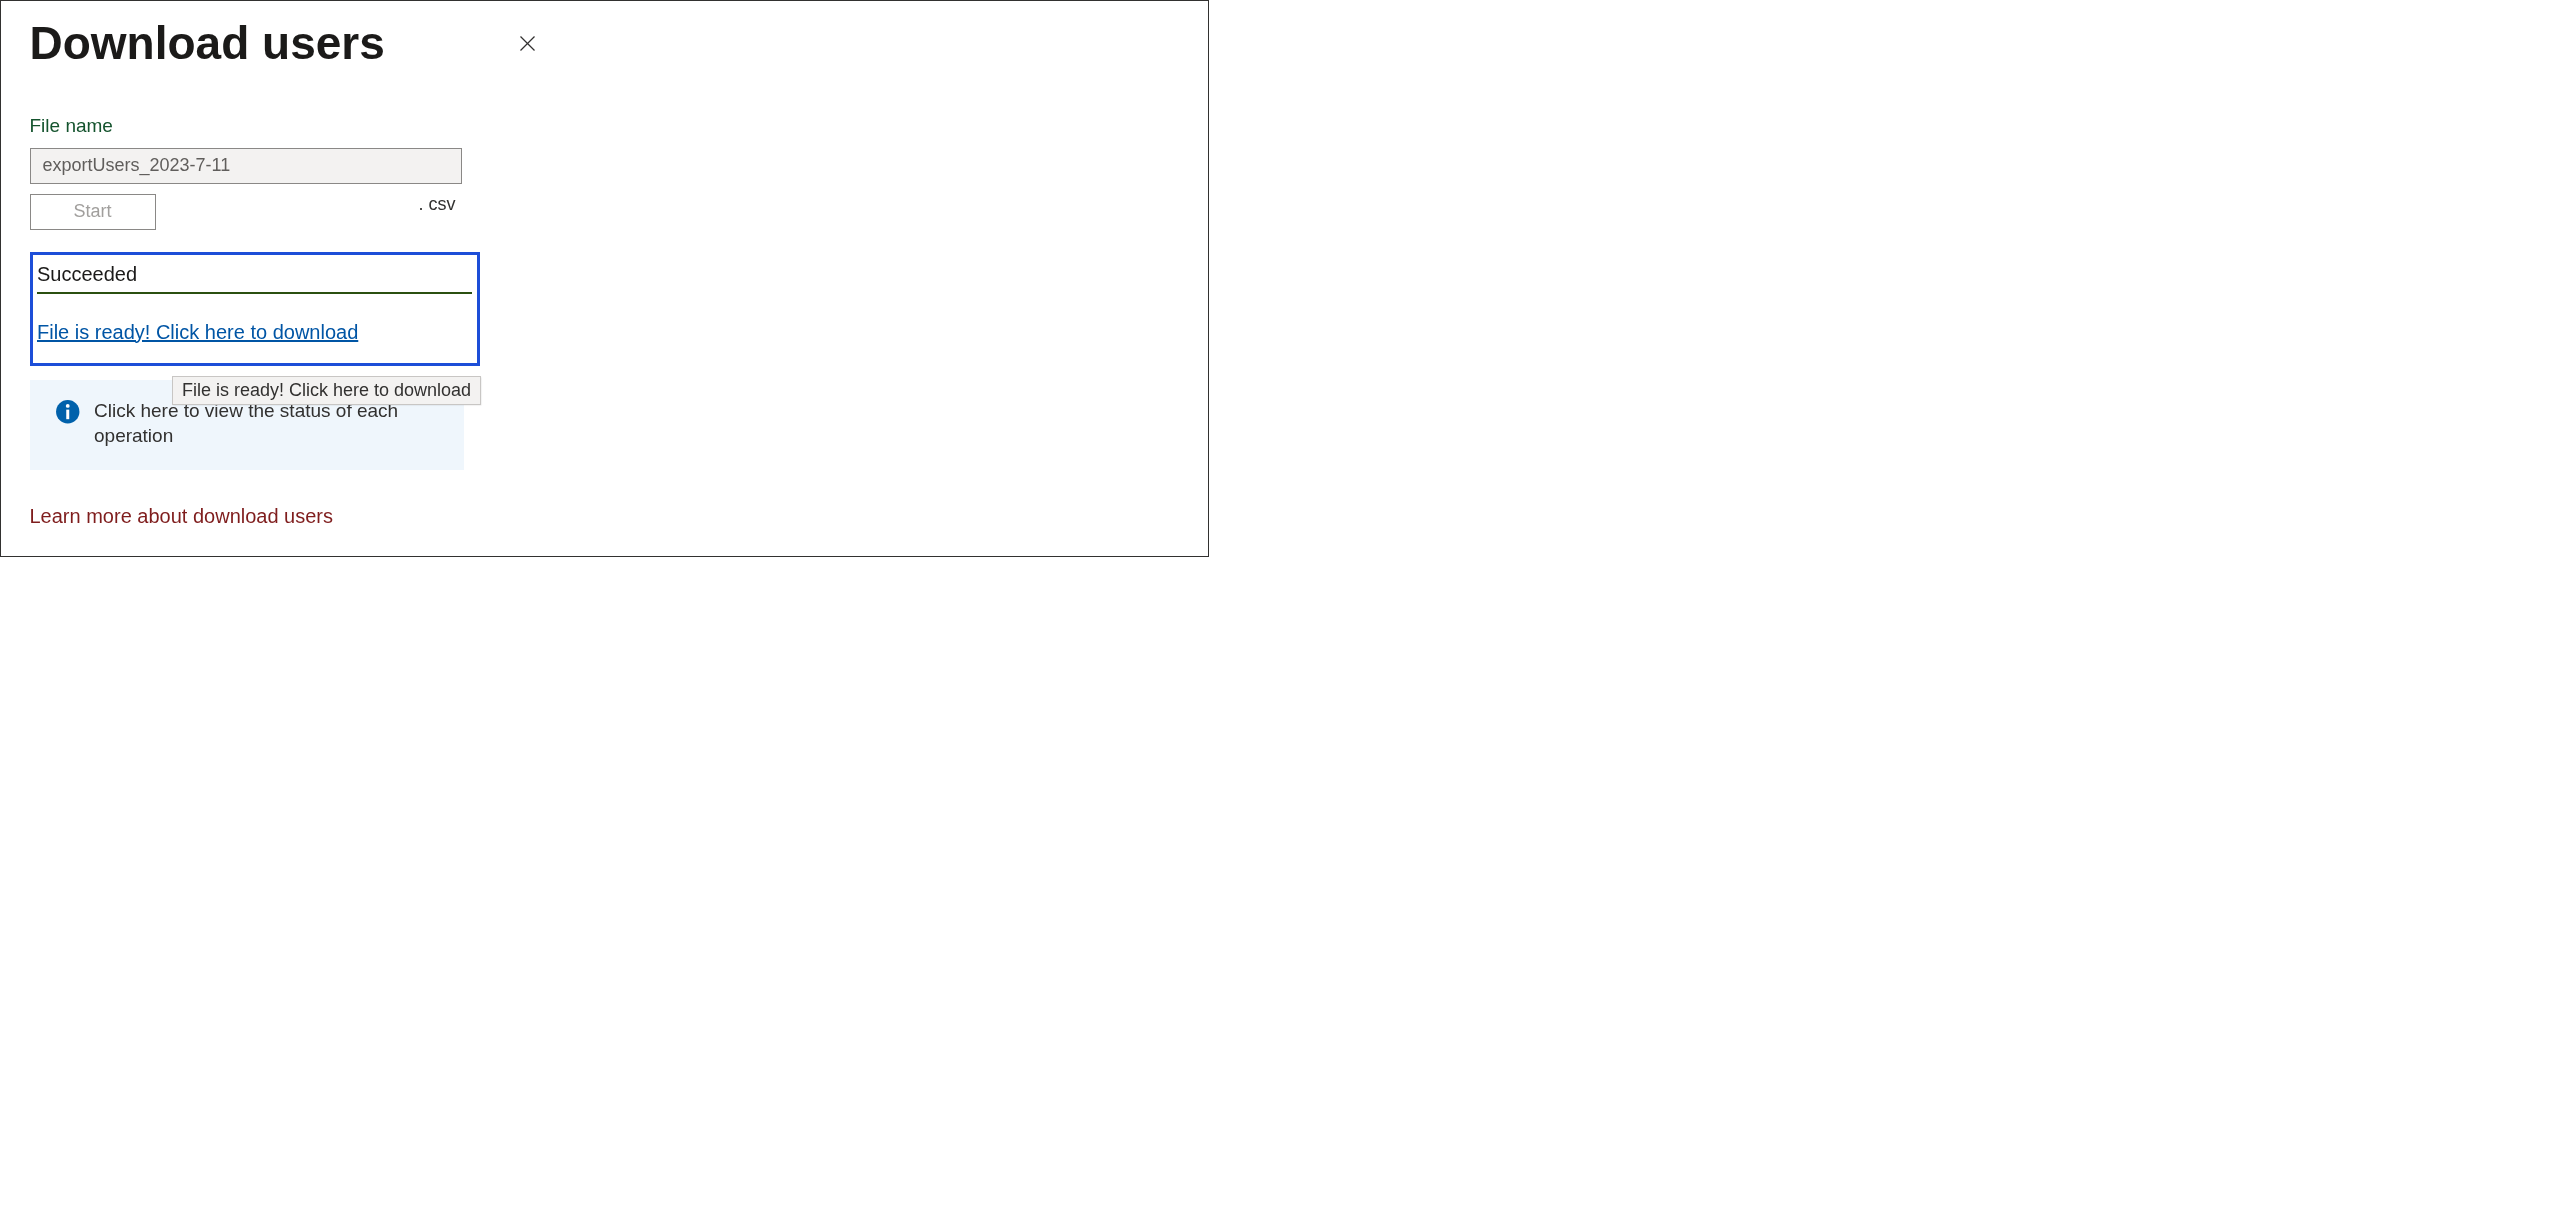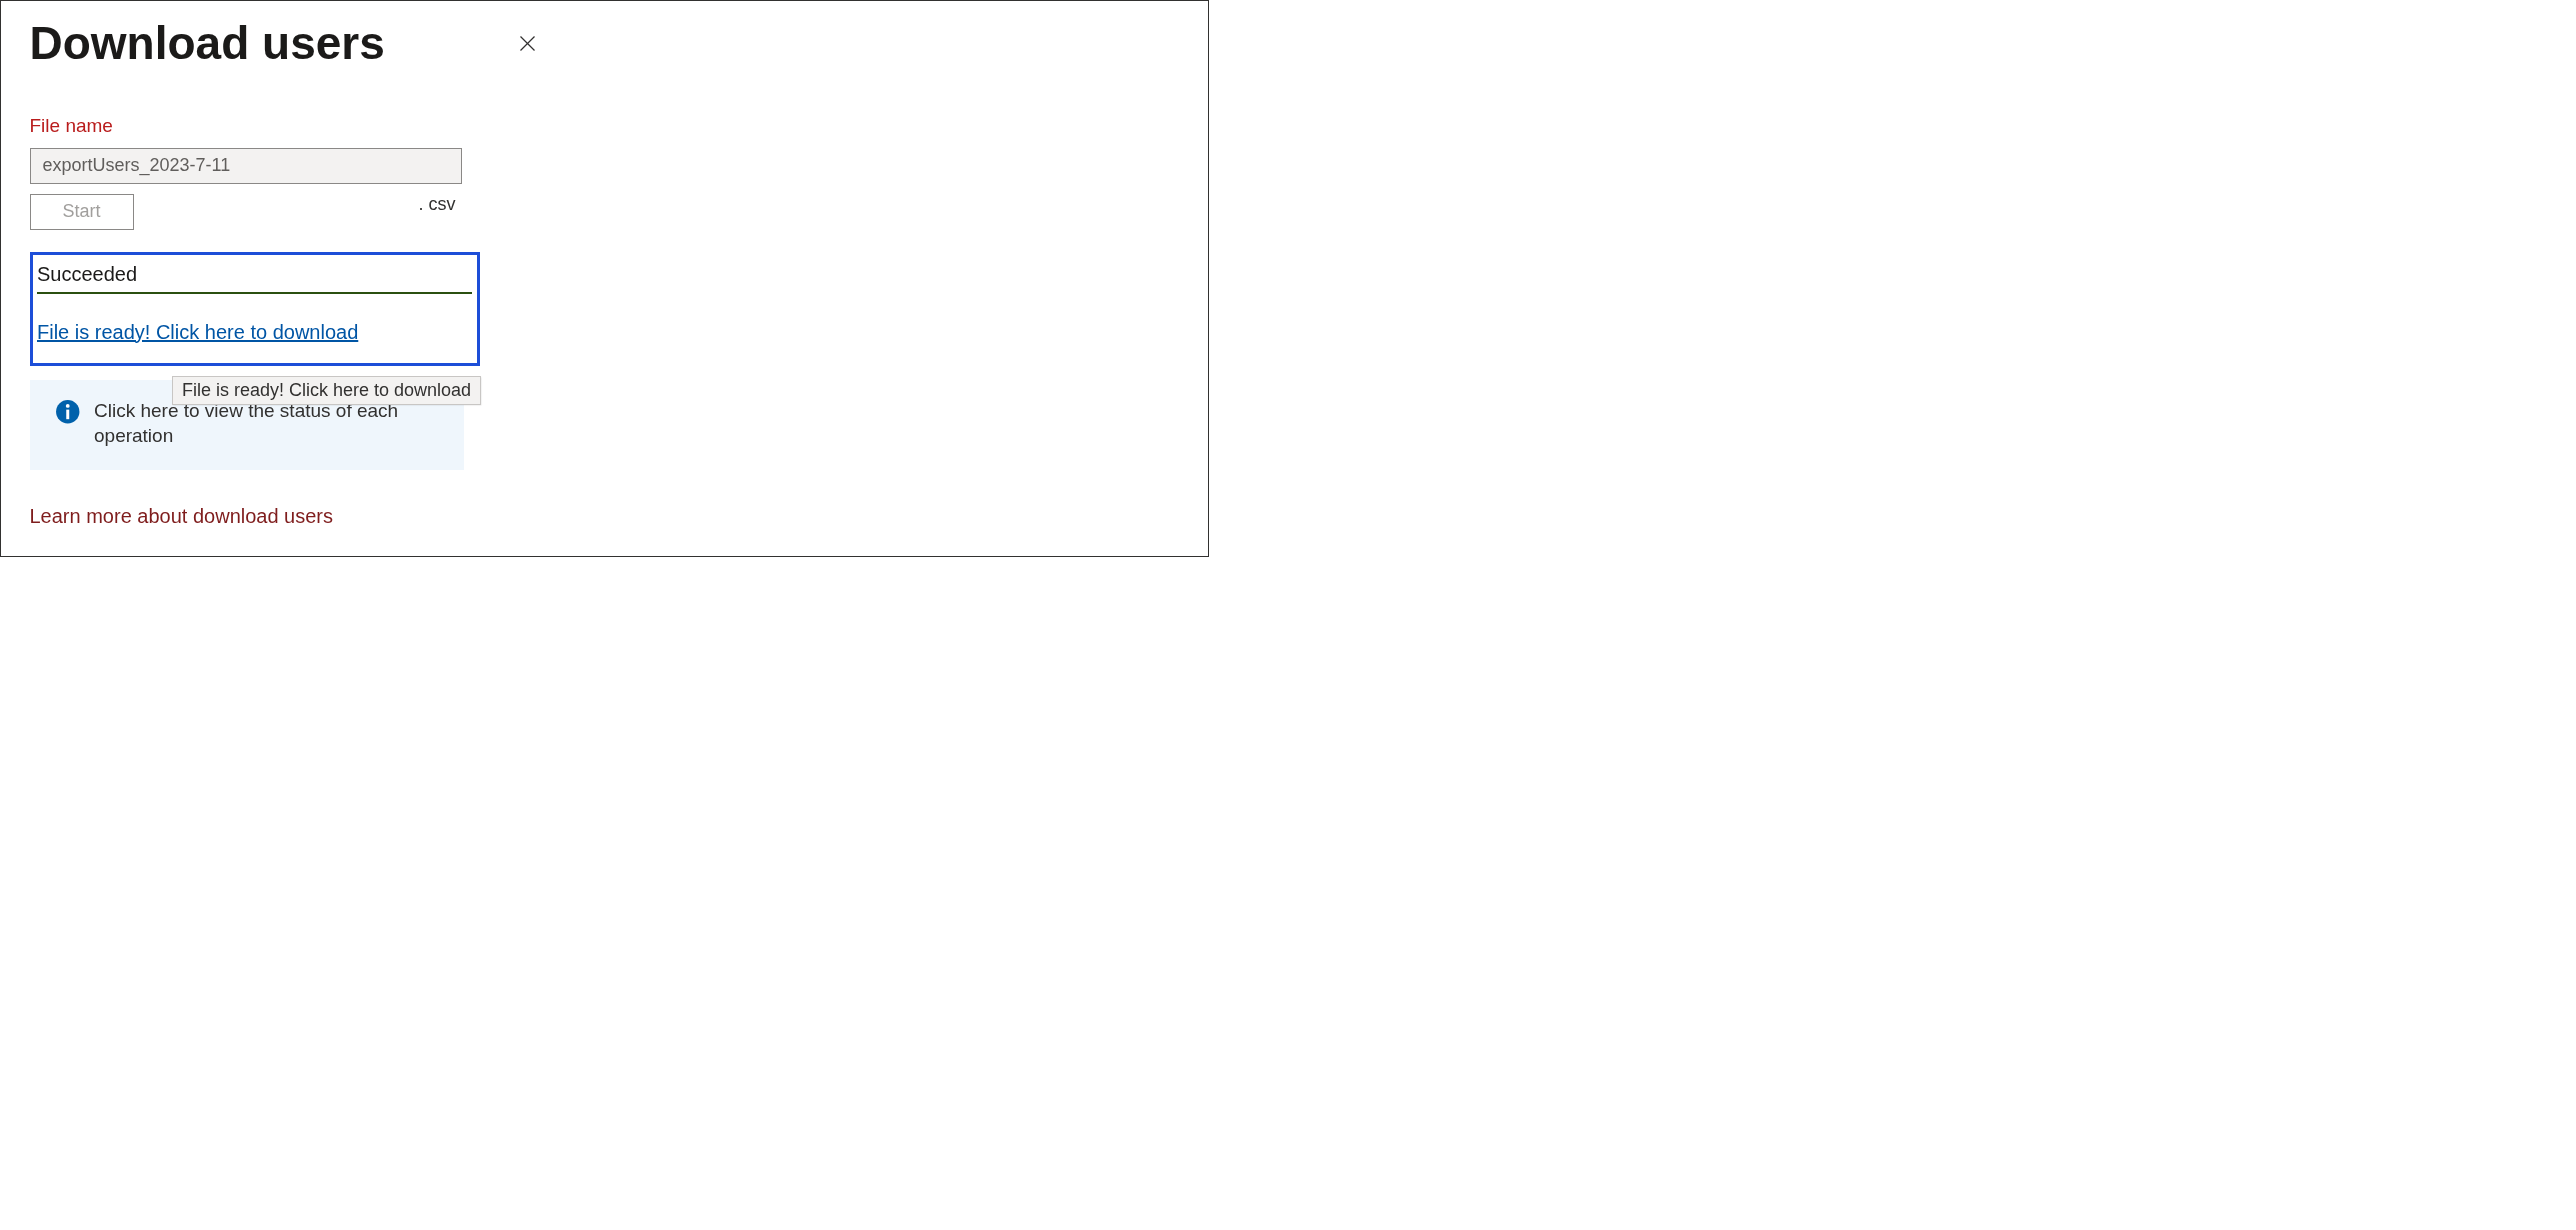--- a/index.html
+++ b/index.html
@@ -39,21 +39,21 @@
       display: flex;
       align-items: center;
       justify-content: center;
     }
     .close-btn svg {
       width: 21px;
       height: 21px;
     }
     .field-label {
       font-size: 19px;
-      color: #b91c1c;
+      color: #14532d;
       margin-bottom: 10.5px;
       display: block;
     }
     .input-row {
       position: relative;
       width: 432px;
       margin-bottom: 6px;
     }
     .text-input {
       width: 100%;
@@ -75,21 +75,21 @@
       position: relative;
       height: 16.5px;
     }
     .ext-label {
       position: absolute;
       right: 6px;
       top: 4px;
       text-align: center;
     }
     .start-btn {
-      width: 104px;
+      width: 126px;
       height: 36px;
       background: #ffffff;
       border: 0.8px solid #8a8886;
       color: #a19f9d;
       font-size: 18px;
       font-family: inherit;
       cursor: pointer;
       margin-top: -16.5px;
       margin-bottom: 22.5px;
     }

